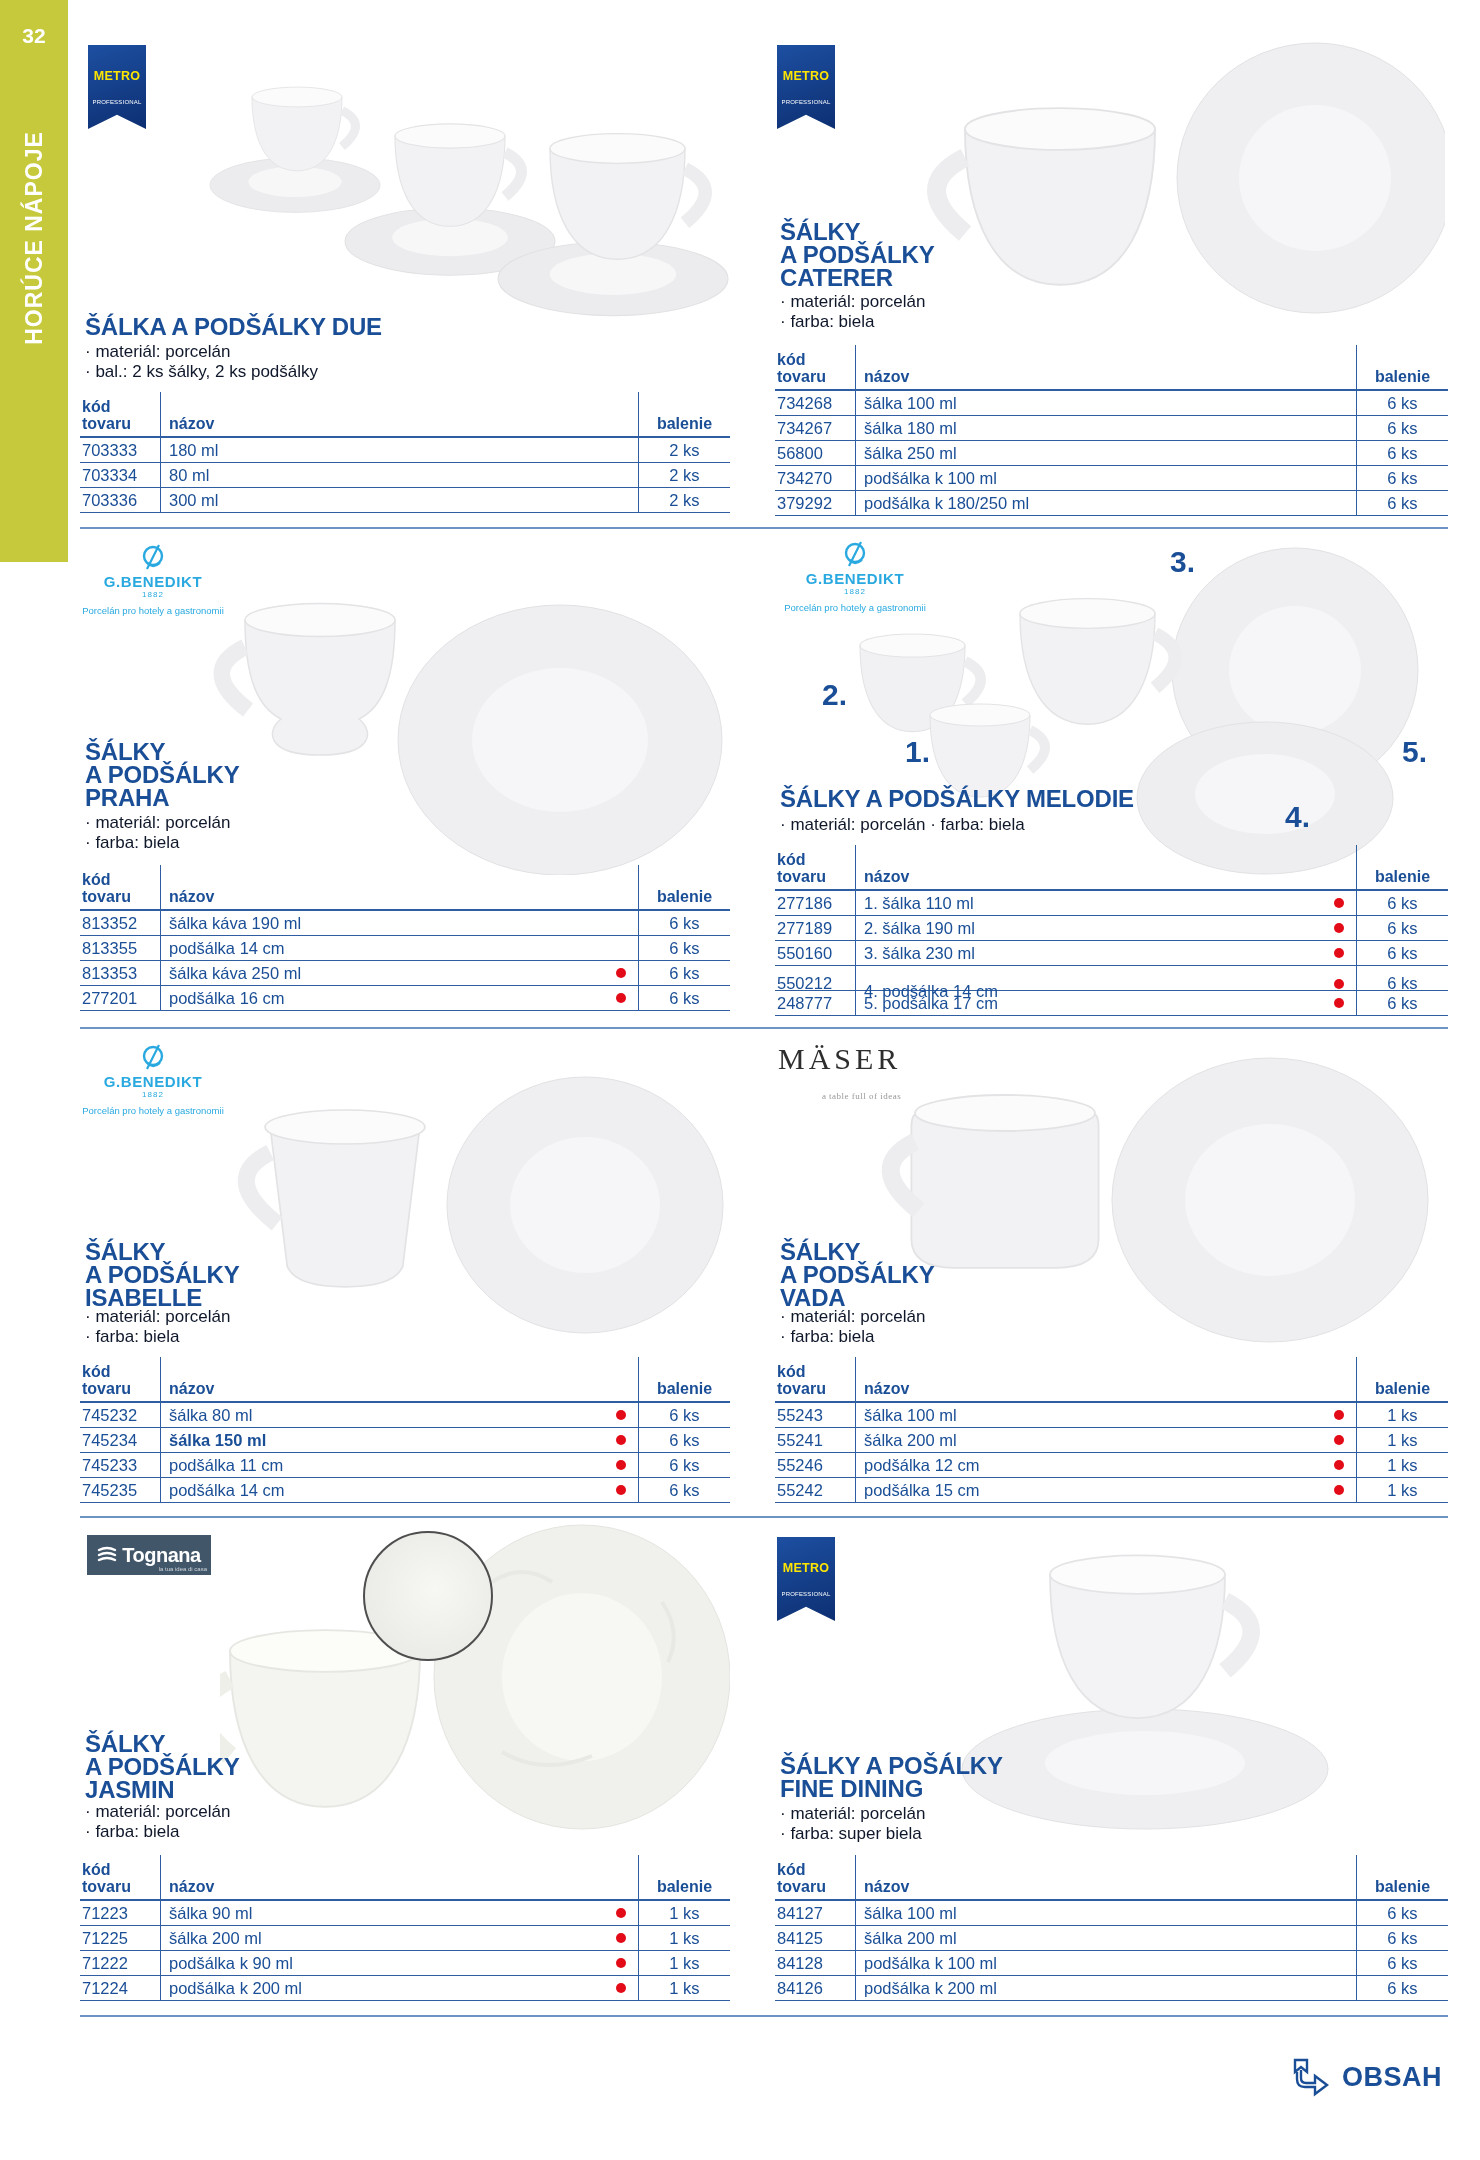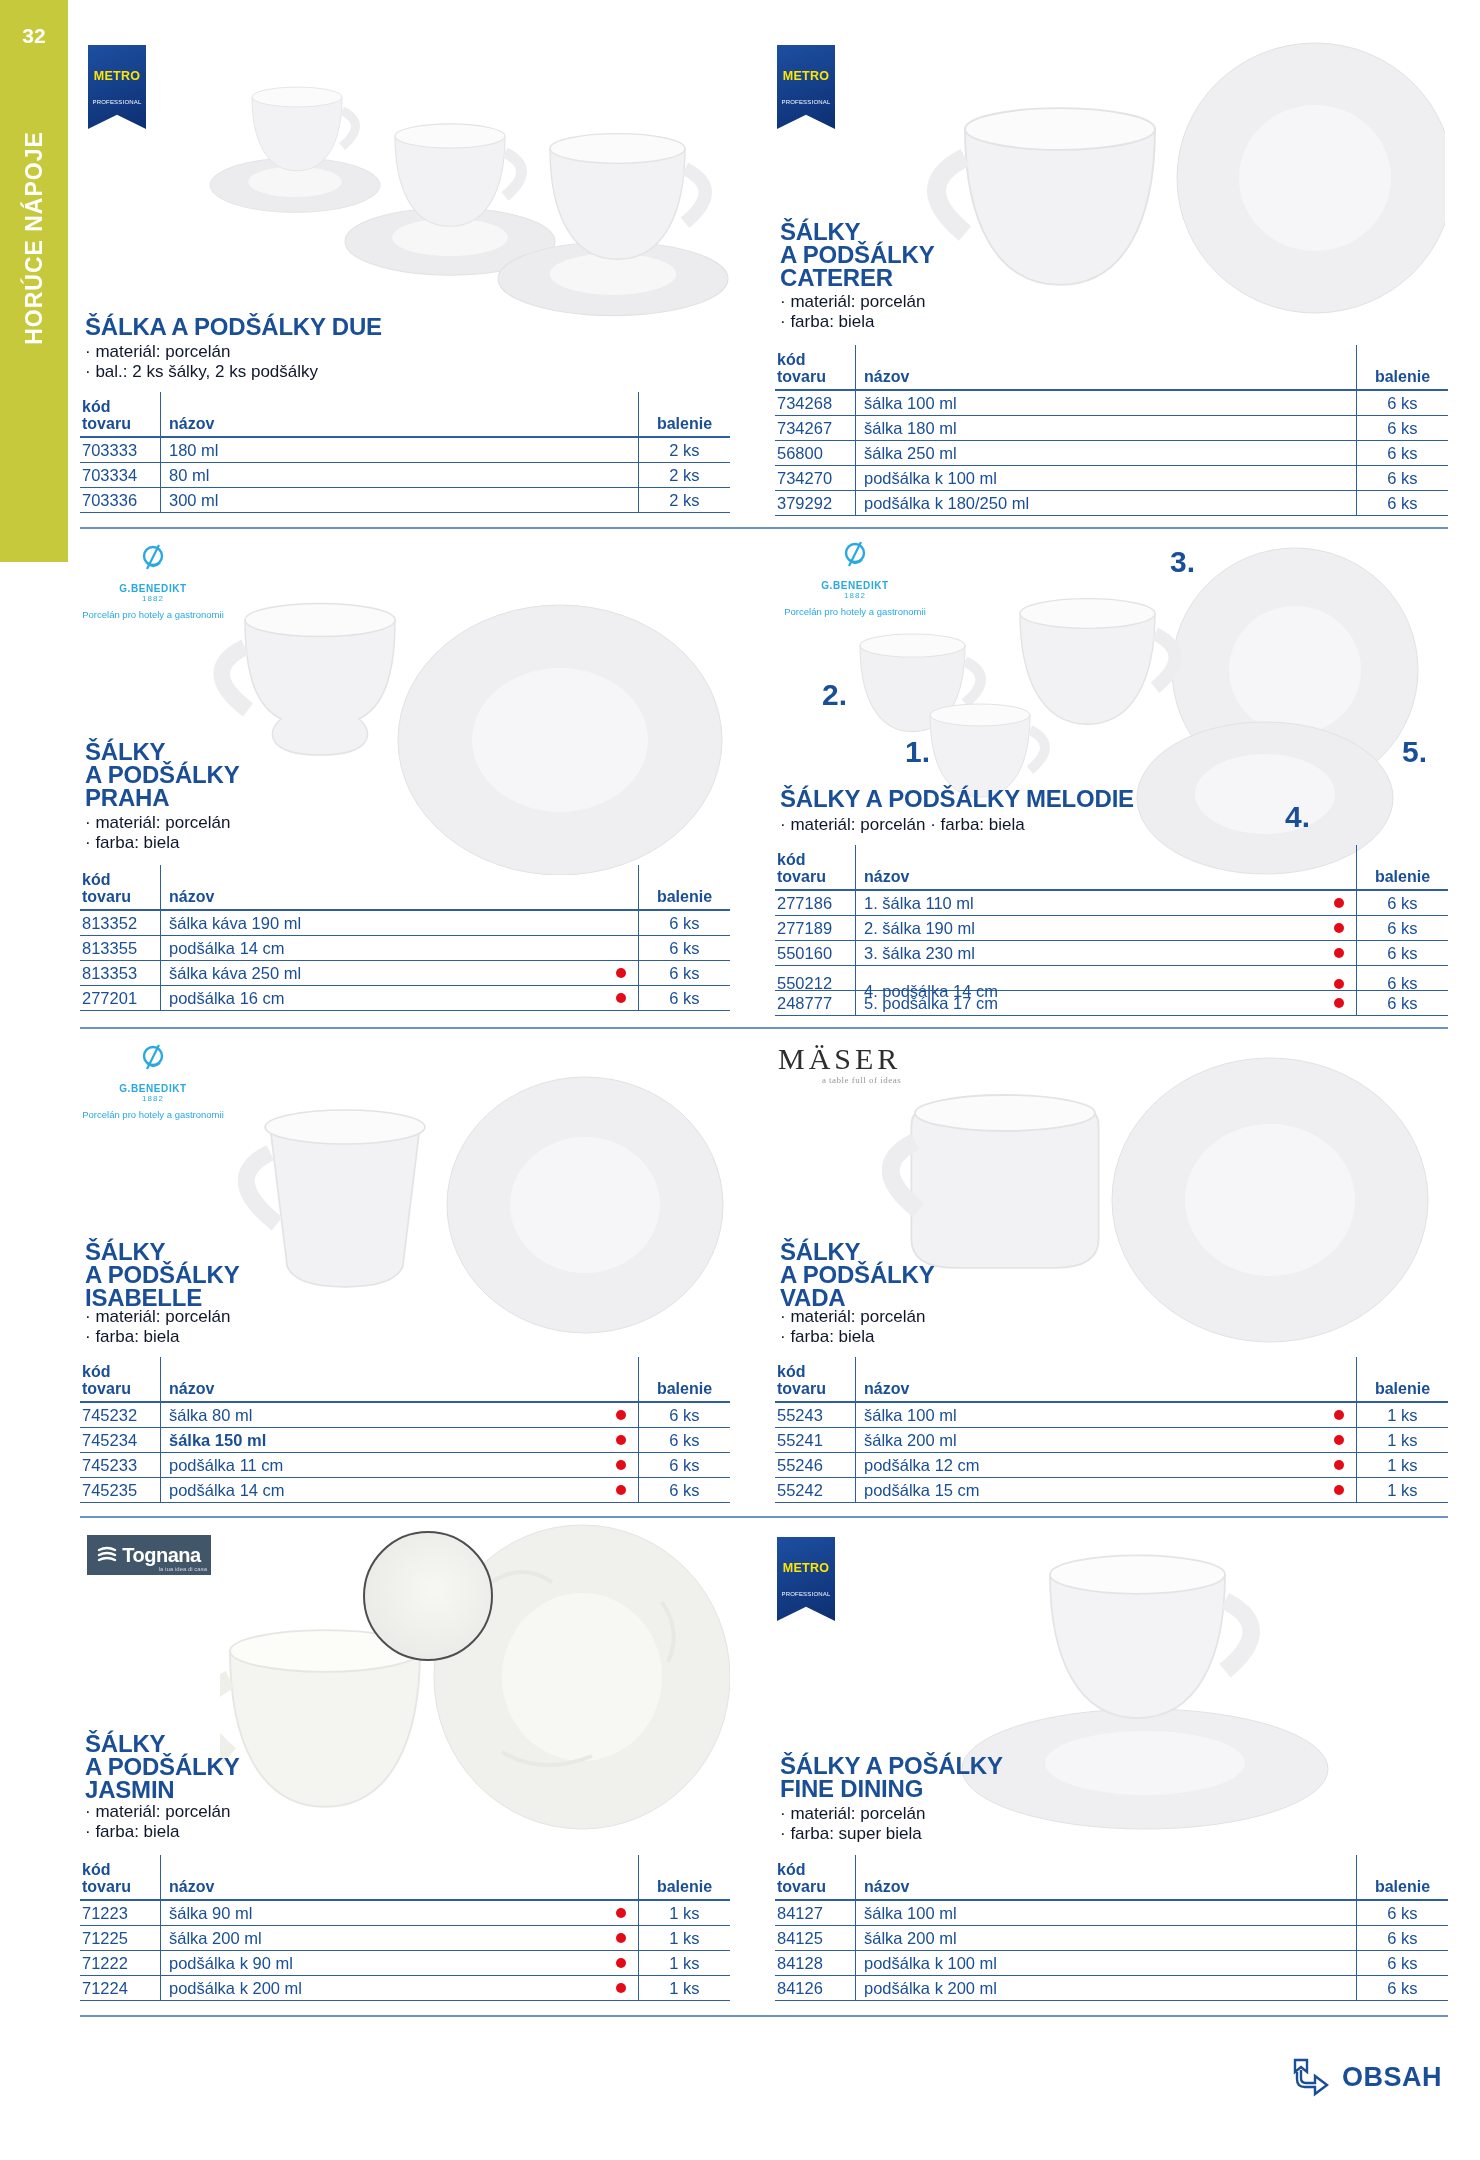--- a/index.html
+++ b/index.html
@@ -41,29 +41,29 @@
   .metro-shield{width:58px;height:84px;background:linear-gradient(160deg,#1d4fa1,#0d2f72);
     clip-path:polygon(0 0,100% 0,100% 100%,50% 83%,0 100%);
     display:flex;flex-direction:column;align-items:center;}
   .metro-shield span{position:static;}
   .metro-name{color:#ffe500;font-weight:bold;font-size:12.5px;margin-top:24px;letter-spacing:0.3px;}
   .metro-sub{color:#ffffff;font-size:6px;margin-top:16px;letter-spacing:0.2px;}
 
   
   .gb{display:flex;flex-direction:column;align-items:center;width:130px;color:#29a9e0;text-align:center;}
   .gb *{position:static;}
-  .gb-name{font-size:10px;font-weight:bold;letter-spacing:0.6px;white-space:nowrap;margin-top:10px;}
+  .gb-name{font-size:15px;font-weight:bold;letter-spacing:0.6px;white-space:nowrap;margin-top:0;}
   .gb-year{font-size:8px;letter-spacing:1px;}
   .gb-tagline{font-size:9.5px;margin-top:6px;white-space:nowrap;}
 
   
   .maser{display:flex;flex-direction:column;align-items:flex-end;}
   .maser *{position:static;}
   .maser-name{font-size:30px;letter-spacing:4px;color:#2e2e2e;font-weight:500;line-height:28px;}
-  .maser-tagline{font-size:9px;color:#979797;margin-top:2px;letter-spacing:0.5px;}
+  .maser-tagline{font-size:9px;color:#979797;margin-top:18px;letter-spacing:0.5px;}
 
   
   .tog-box{width:124px;height:40px;background:#42566a;display:flex;align-items:center;justify-content:center;gap:5px;}
   .tog-box *{position:static;}
   .tog-name{color:#fff;font-weight:bold;font-size:20px;letter-spacing:-0.5px;}
   .tog-tagline{position:absolute;right:4px;bottom:3px;color:#cfd6dc;font-size:6px;}
 
   
   .magnifier{width:126px;height:126px;border:2px solid #4e4e4e;border-radius:50%;
     background:radial-gradient(circle at 55% 45%,#f7f7f4 0%,#ecece8 65%,#e7e7e3 100%);}

